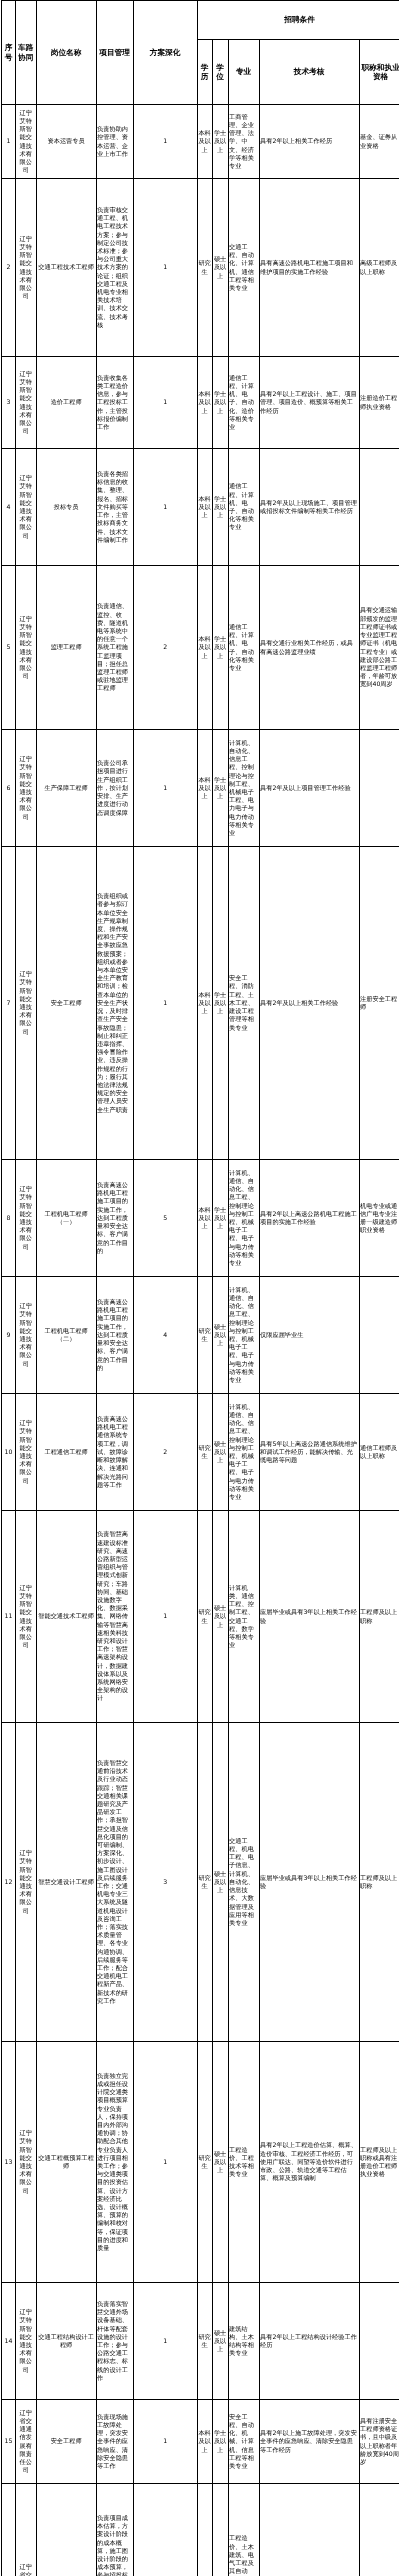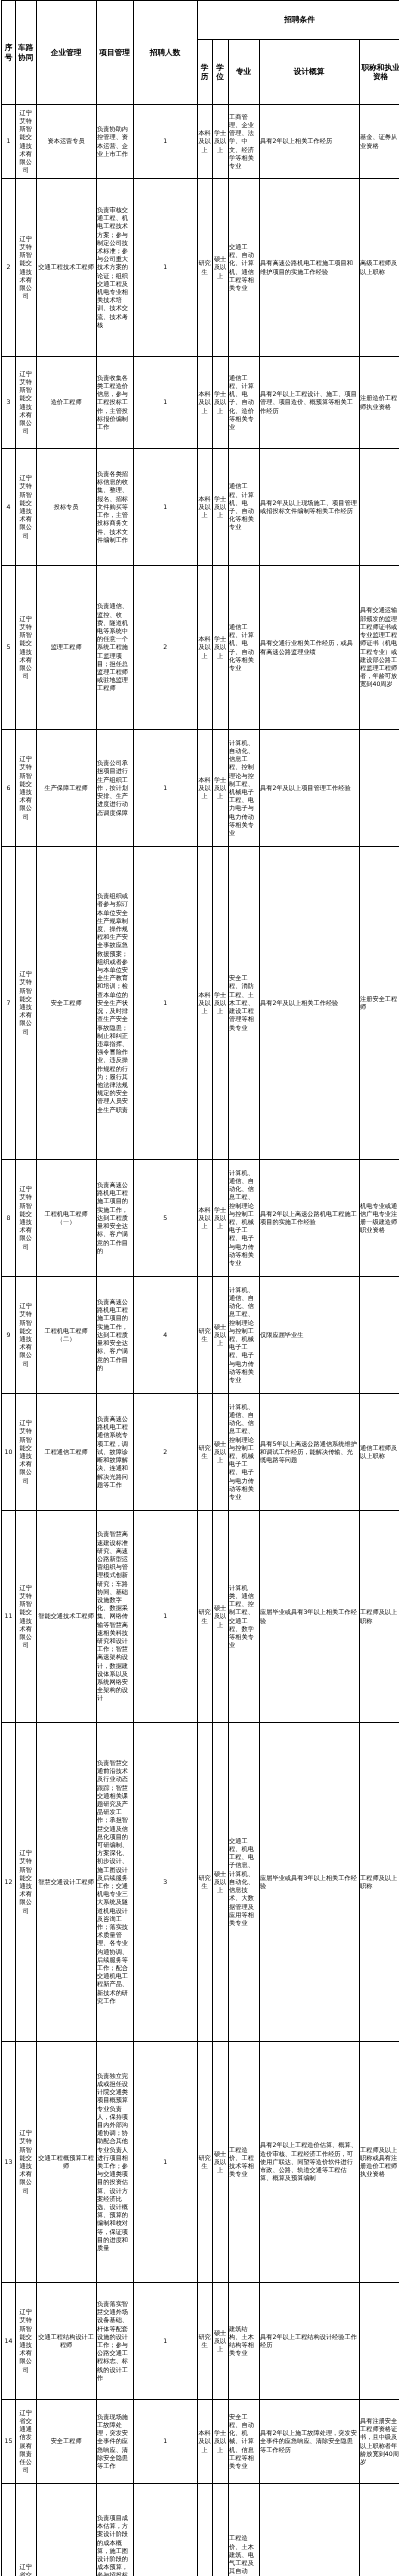--- a/index.html
+++ b/index.html
@@ -27,30 +27,30 @@
       <col style="width:15px">
       <col style="width:16px">
       <col style="width:31px">
     <col style="width:100px">
       <col style="width:43px">
   </colgroup>
   <thead>
     <tr class="hdr-group">
       <th rowspan="2" style="width:1em">序号</th>
       <th rowspan="2">车路协同</th>
-      <th rowspan="2">企业管理</th>
+      <th rowspan="2">岗位名称</th>
       <th rowspan="2">项目管理</th>
-      <th rowspan="2">招聘人数</th>
+      <th rowspan="2">方案深化</th>
       <th colspan="5">招聘条件</th>
     </tr>
     <tr class="hdr-sub">
       <th>学历</th>
       <th>学位</th>
       <th>专业</th>
-      <th>设计概算</th>
+      <th>技术考核</th>
       <th>职称和执业资格</th>
     </tr>
   </thead>
   <tbody id="tbody">
       <tr style="height: 74px;">
         <td class="c">1</td>
         <td class="unit">辽宁艾特斯智能交通技术有限公司</td>
         <td class="c">资本运营专员</td>
         <td class="l">负责协助内控管理、资本运营、企业上市工作</td>
         <td class="c">1</td>

